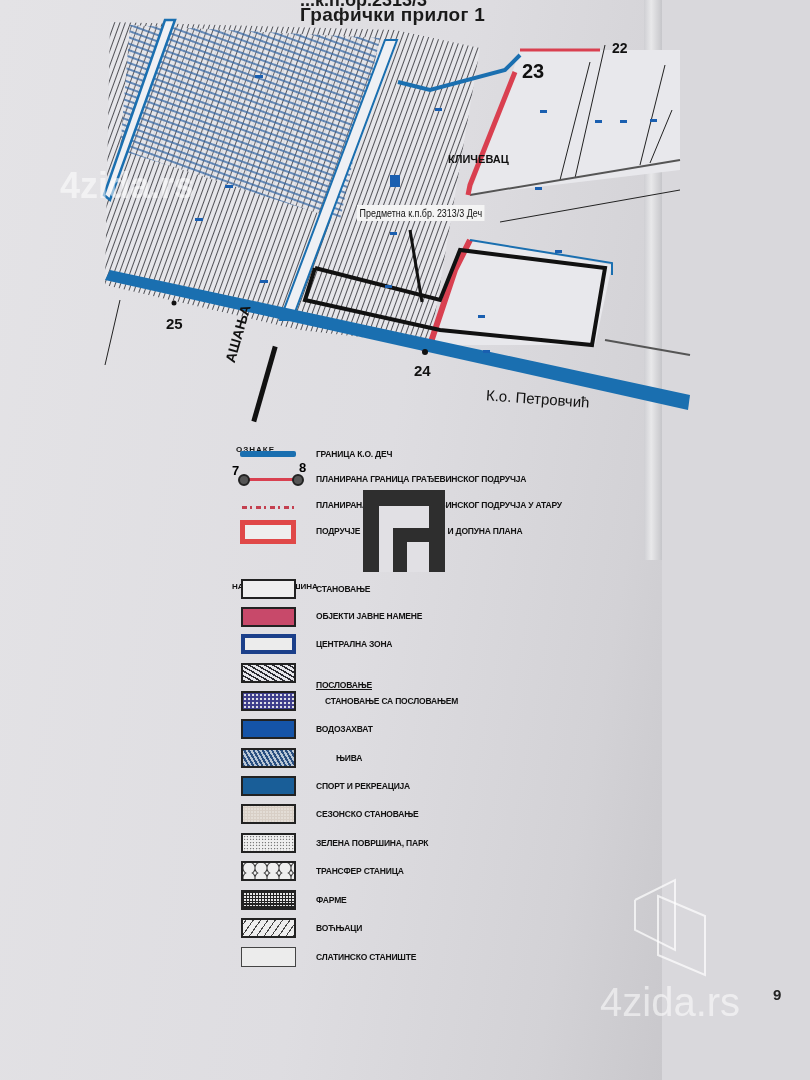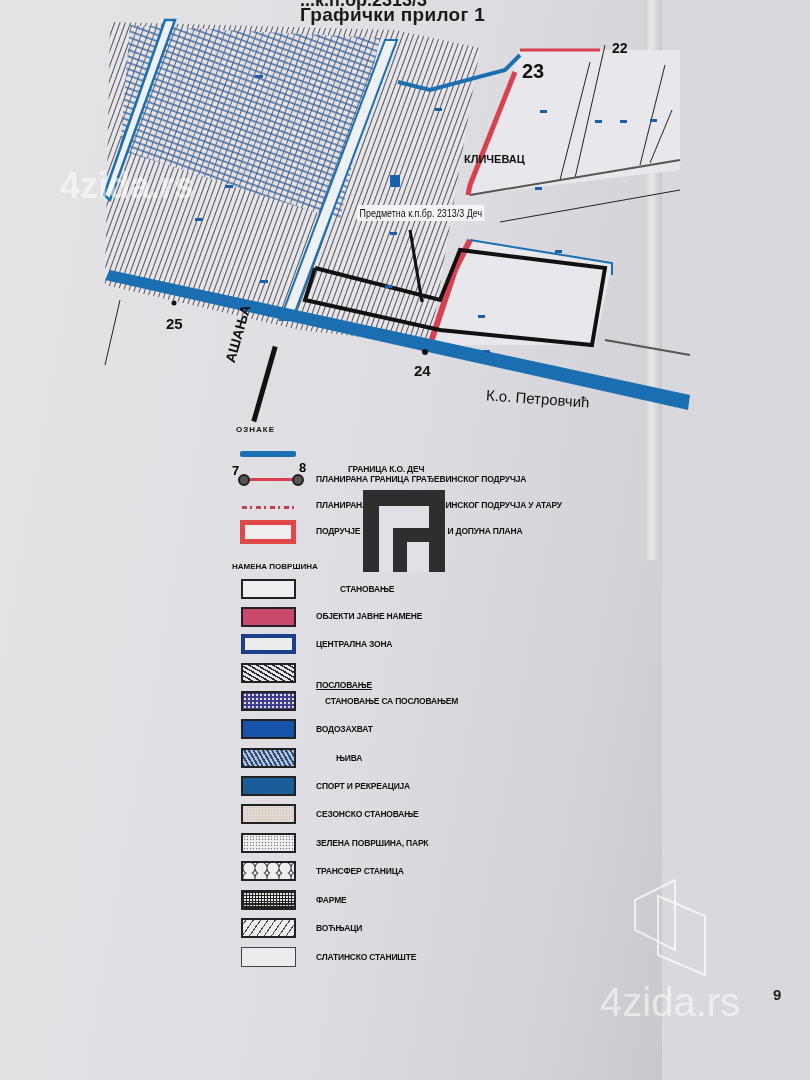--- a/index.html
+++ b/index.html
@@ -8,21 +8,21 @@
   .edge{position:absolute;right:0;top:0;width:18px;height:560px;background:linear-gradient(90deg,#cfcfd3,#e8e8ea 40%,#c6c6ca);}
   .title-top{position:absolute;left:300px;top:-10px;font-weight:bold;font-size:18px;color:#1a1a1a;}
   .title{position:absolute;left:300px;top:4px;font-weight:bold;font-size:19px;color:#1a1a1a;letter-spacing:0.3px;}
   svg.map{position:absolute;left:0;top:0;}
   .lbl{position:absolute;font-weight:bold;color:#111;font-size:15px;}
   .callout{position:absolute;left:357px;top:205px;background:#f4f4f4;font-size:10.5px;color:#111;padding:2px 3px;font-family:"Liberation Sans Narrow","Liberation Sans",sans-serif;transform:scaleX(0.85);transform-origin:left;white-space:nowrap;}
   .ko{position:absolute;left:486px;top:390px;font-size:15px;color:#111;transform:rotate(4deg);}
   .street{position:absolute;left:222px;top:360px;font-size:14px;font-weight:bold;color:#111;transform:rotate(-74deg);transform-origin:left top;}
   .sw{width:55px;height:20px;box-sizing:border-box;border:2px solid #222;}
   .ltxt{position:absolute;left:316px;font-size:8.5px;font-weight:bold;color:#111;letter-spacing:-0.2px;white-space:nowrap;}
-  .legend-head{position:absolute;font-size:8px;font-weight:bold;color:#111;letter-spacing:1px;}
+  .legend-head{position:absolute;font-size:8px;font-weight:bold;color:#111;letter-spacing:1px;margin-top:20px;}
   .g-logo{position:absolute;left:363px;top:490px;width:82px;height:82px;background:#2e2e2e;}
   .g-logo .inner{position:absolute;left:16px;top:16px;width:50px;height:66px;background:#e1e0e4;}
   .g-logo .bar{position:absolute;left:30px;top:38px;width:36px;height:44px;background:#2e2e2e;}
   .g-logo .hole{position:absolute;left:44px;top:52px;width:22px;height:30px;background:#e1e0e4;}
   .wm{position:absolute;color:rgba(255,255,255,0.55);font-size:36px;font-weight:bold;}
   .pagenum{position:absolute;left:773px;top:986px;font-size:15px;font-weight:bold;color:#222;}
 </style>
 </head>
 <body>
 
@@ -95,30 +95,30 @@
         <rect x="390" y="175" width="10" height="12"></rect>
     </g>
     <circle cx="425" cy="352" r="3" fill="#111"></circle>
     <circle cx="174" cy="303" r="2.5" fill="#111"></circle>
   </svg>
 
   <div class="lbl" style="left:612px;top:40px;font-size:14px;">22</div>
   <div class="lbl" style="left:522px;top:60px;font-size:20px;">23</div>
   <div class="lbl" style="left:414px;top:362px;">24</div>
   <div class="lbl" style="left:166px;top:315px;">25</div>
-  <div class="lbl" style="left:464px;top:153px;font-size:11px;">КЛИЧЕВАЦ</div>
+  <div class="lbl" style="left:448px;top:153px;font-size:11px;">КЛИЧЕВАЦ</div>
   <div class="callout">Предметна к.п.бр. 2313/3 Деч</div>
   <div class="ko">К.о. Петровчић</div>
   <div class="street">АШАЊА</div>
   <div style="position:absolute;left:262px;top:345px;width:5px;height:78px;background:#111;transform:rotate(16deg);"></div>
 
   <div class="legend-head" style="left:236px;top:425px;">ОЗНАКЕ</div>
 
   <div style="position:absolute;left:240px;top:451px;width:56px;height:6px;background:#1a6fb0;border-radius:2px;"></div>
-  <div class="ltxt" style="top:464px;margin-left:32px;">ГРАНИЦА К.О. ДЕЧ</div>
+  <div class="ltxt" style="top:449px;">ГРАНИЦА К.О. ДЕЧ</div>
 
   <div style="position:absolute;left:232px;top:463px;font-weight:bold;font-size:13px;">7</div>
   <div style="position:absolute;left:299px;top:460px;font-weight:bold;font-size:13px;">8</div>
   <div style="position:absolute;left:242px;top:478px;width:54px;height:3px;background:#d94050;"></div>
   <div style="position:absolute;left:238px;top:474px;width:8px;height:8px;border-radius:50%;border:2px solid #222;background:#555;"></div>
   <div style="position:absolute;left:292px;top:474px;width:8px;height:8px;border-radius:50%;border:2px solid #222;background:#555;"></div>
   <div class="ltxt" style="top:474px;">ПЛАНИРАНА ГРАНИЦА ГРАЂЕВИНСКОГ ПОДРУЧЈА</div>
 
   <div style="position:absolute;left:242px;top:506px;width:54px;height:3px;background:repeating-linear-gradient(90deg,#c44050 0 5px,transparent 5px 8px,#c44050 8px 10px,transparent 10px 14px);"></div>
   <div class="ltxt" style="top:500px;">ПЛАНИРАНА ГРАНИЦА ГРАЂЕВИНСКОГ ПОДРУЧЈА У АТАРУ</div>
@@ -128,21 +128,21 @@
 
   <div class="legend-head" style="left:232px;top:562px;letter-spacing:0;">НАМЕНА ПОВРШИНА</div>
 
   <div class="g-logo">
       <div class="inner"></div>
       <div class="bar"></div>
       <div class="hole"></div>
     </div>
 
   <div class="sw" style="position:absolute;left:241px;top:579px;background:#efefef;"></div>
-  <div class="ltxt" style="top:584px;margin-left:24px;">СТАНОВАЊЕ</div>
+  <div class="ltxt" style="top:584px;">СТАНОВАЊЕ</div>
 
   <div class="sw" style="position:absolute;left:241px;top:607px;background:#c8496a;"></div>
   <div class="ltxt" style="top:611px;">ОБЈЕКТИ ЈАВНЕ НАМЕНЕ</div>
 
   <div class="sw" style="position:absolute;left:241px;top:634px;border:4px solid #1b3f8a;background:#ececec;"></div>
   <div class="ltxt" style="top:639px;">ЦЕНТРАЛНА ЗОНА</div>
 
   <div class="sw" style="position:absolute;left:241px;top:663px;background:repeating-linear-gradient(30deg,#2a2a30 0 1.5px,#e6e6ea 1.5px 4px);"></div>
   <div class="ltxt" style="top:680px;text-decoration:underline;">ПОСЛОВАЊЕ</div>
 

